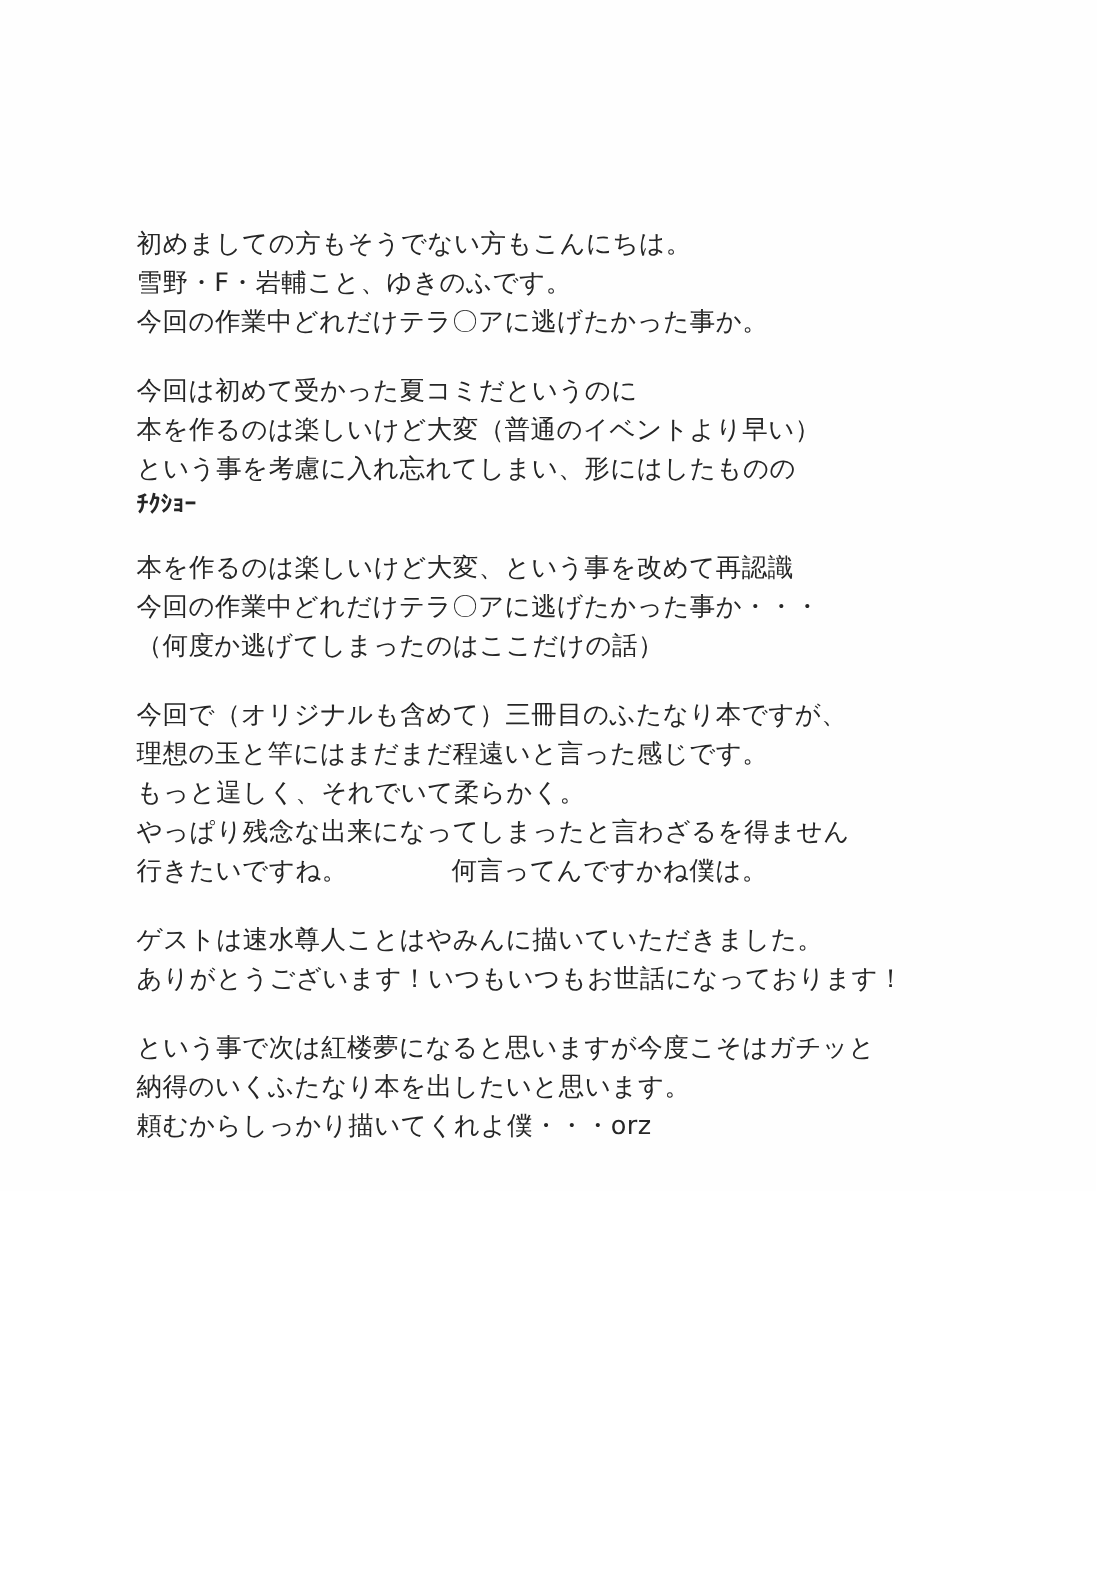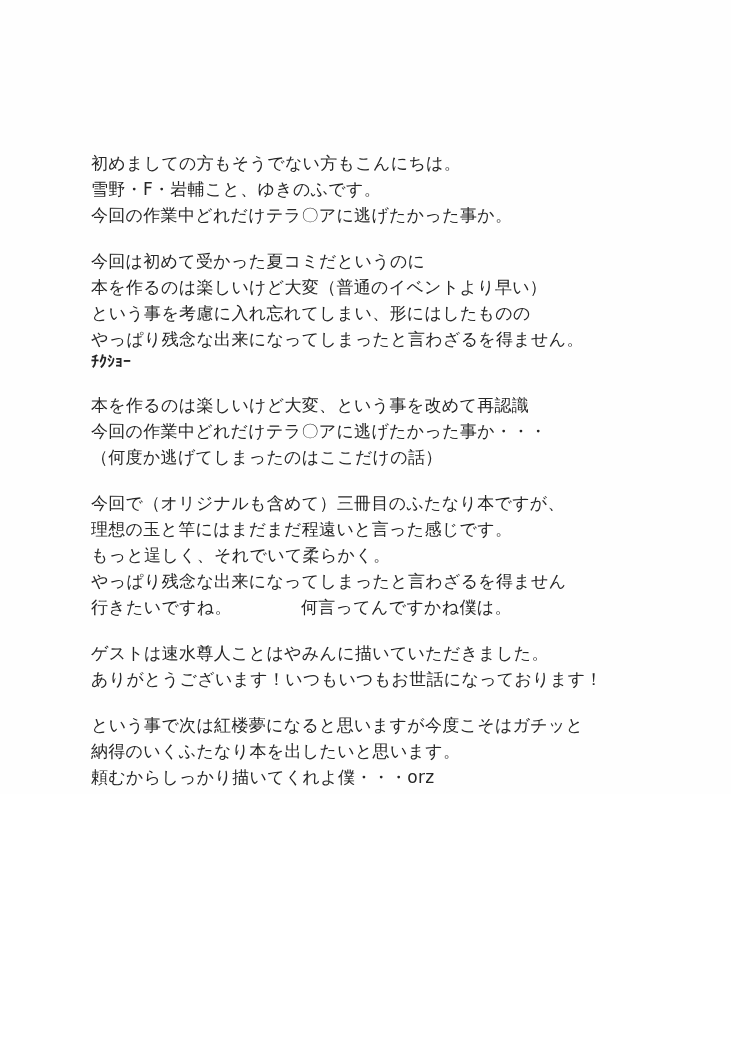--- a/index.html
+++ b/index.html
@@ -52,21 +52,20 @@
     <div class="para">
       <div class="line">初めましての方もそうでない方もこんにちは。</div>
       <div class="line">雪野・F・岩輔こと、ゆきのふです。</div>
       <div class="line">今回の作業中どれだけテラ〇アに逃げたかった事か。</div>
     </div>
 
     <div class="para">
       <div class="line">今回は初めて受かった夏コミだというのに</div>
       <div class="line">本を作るのは楽しいけど大変（普通のイベントより早い）</div>
       <div class="line">という事を考慮に入れ忘れてしまい、形にはしたものの</div>
-      <div class="line">やっぱり残念な出来になってしまったと言わざるを得ません。</div>
       <div class="line small-line">ﾁｸｼｮｰ</div>
     </div>
 
     <div class="para">
       <div class="line">本を作るのは楽しいけど大変、という事を改めて再認識</div>
       <div class="line">今回の作業中どれだけテラ〇アに逃げたかった事か・・・</div>
       <div class="line">（何度か逃げてしまったのはここだけの話）</div>
     </div>
 
     <div class="para">

